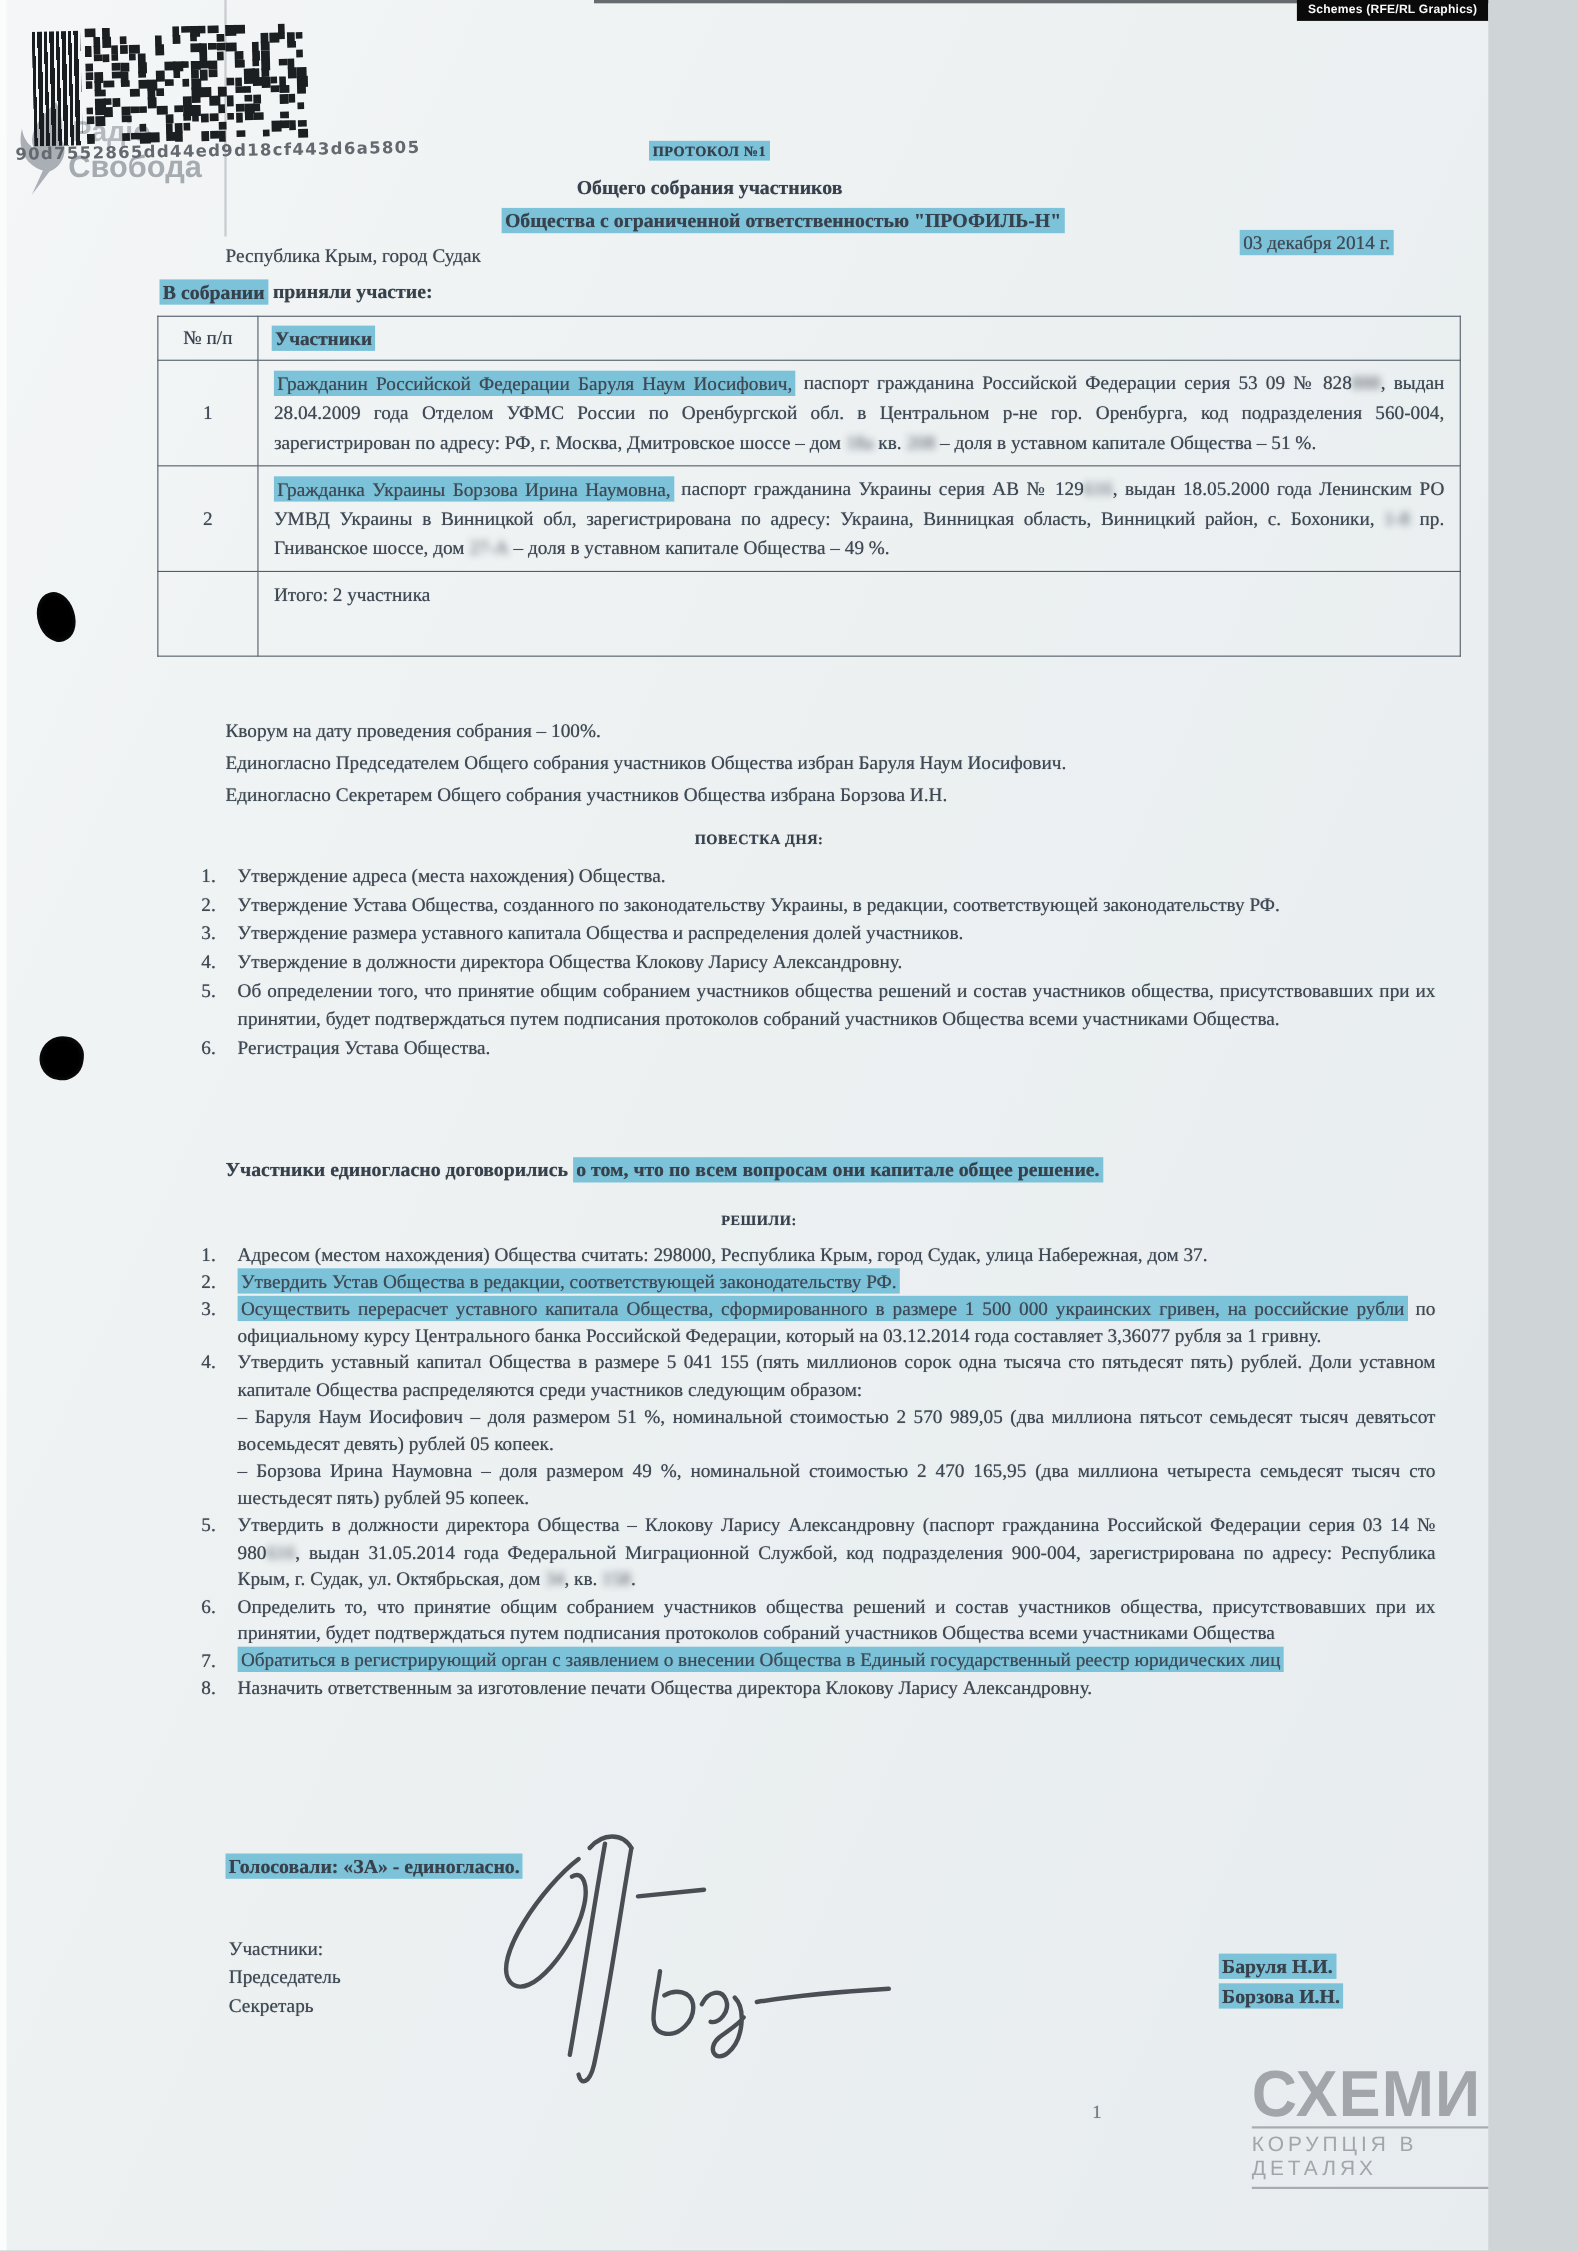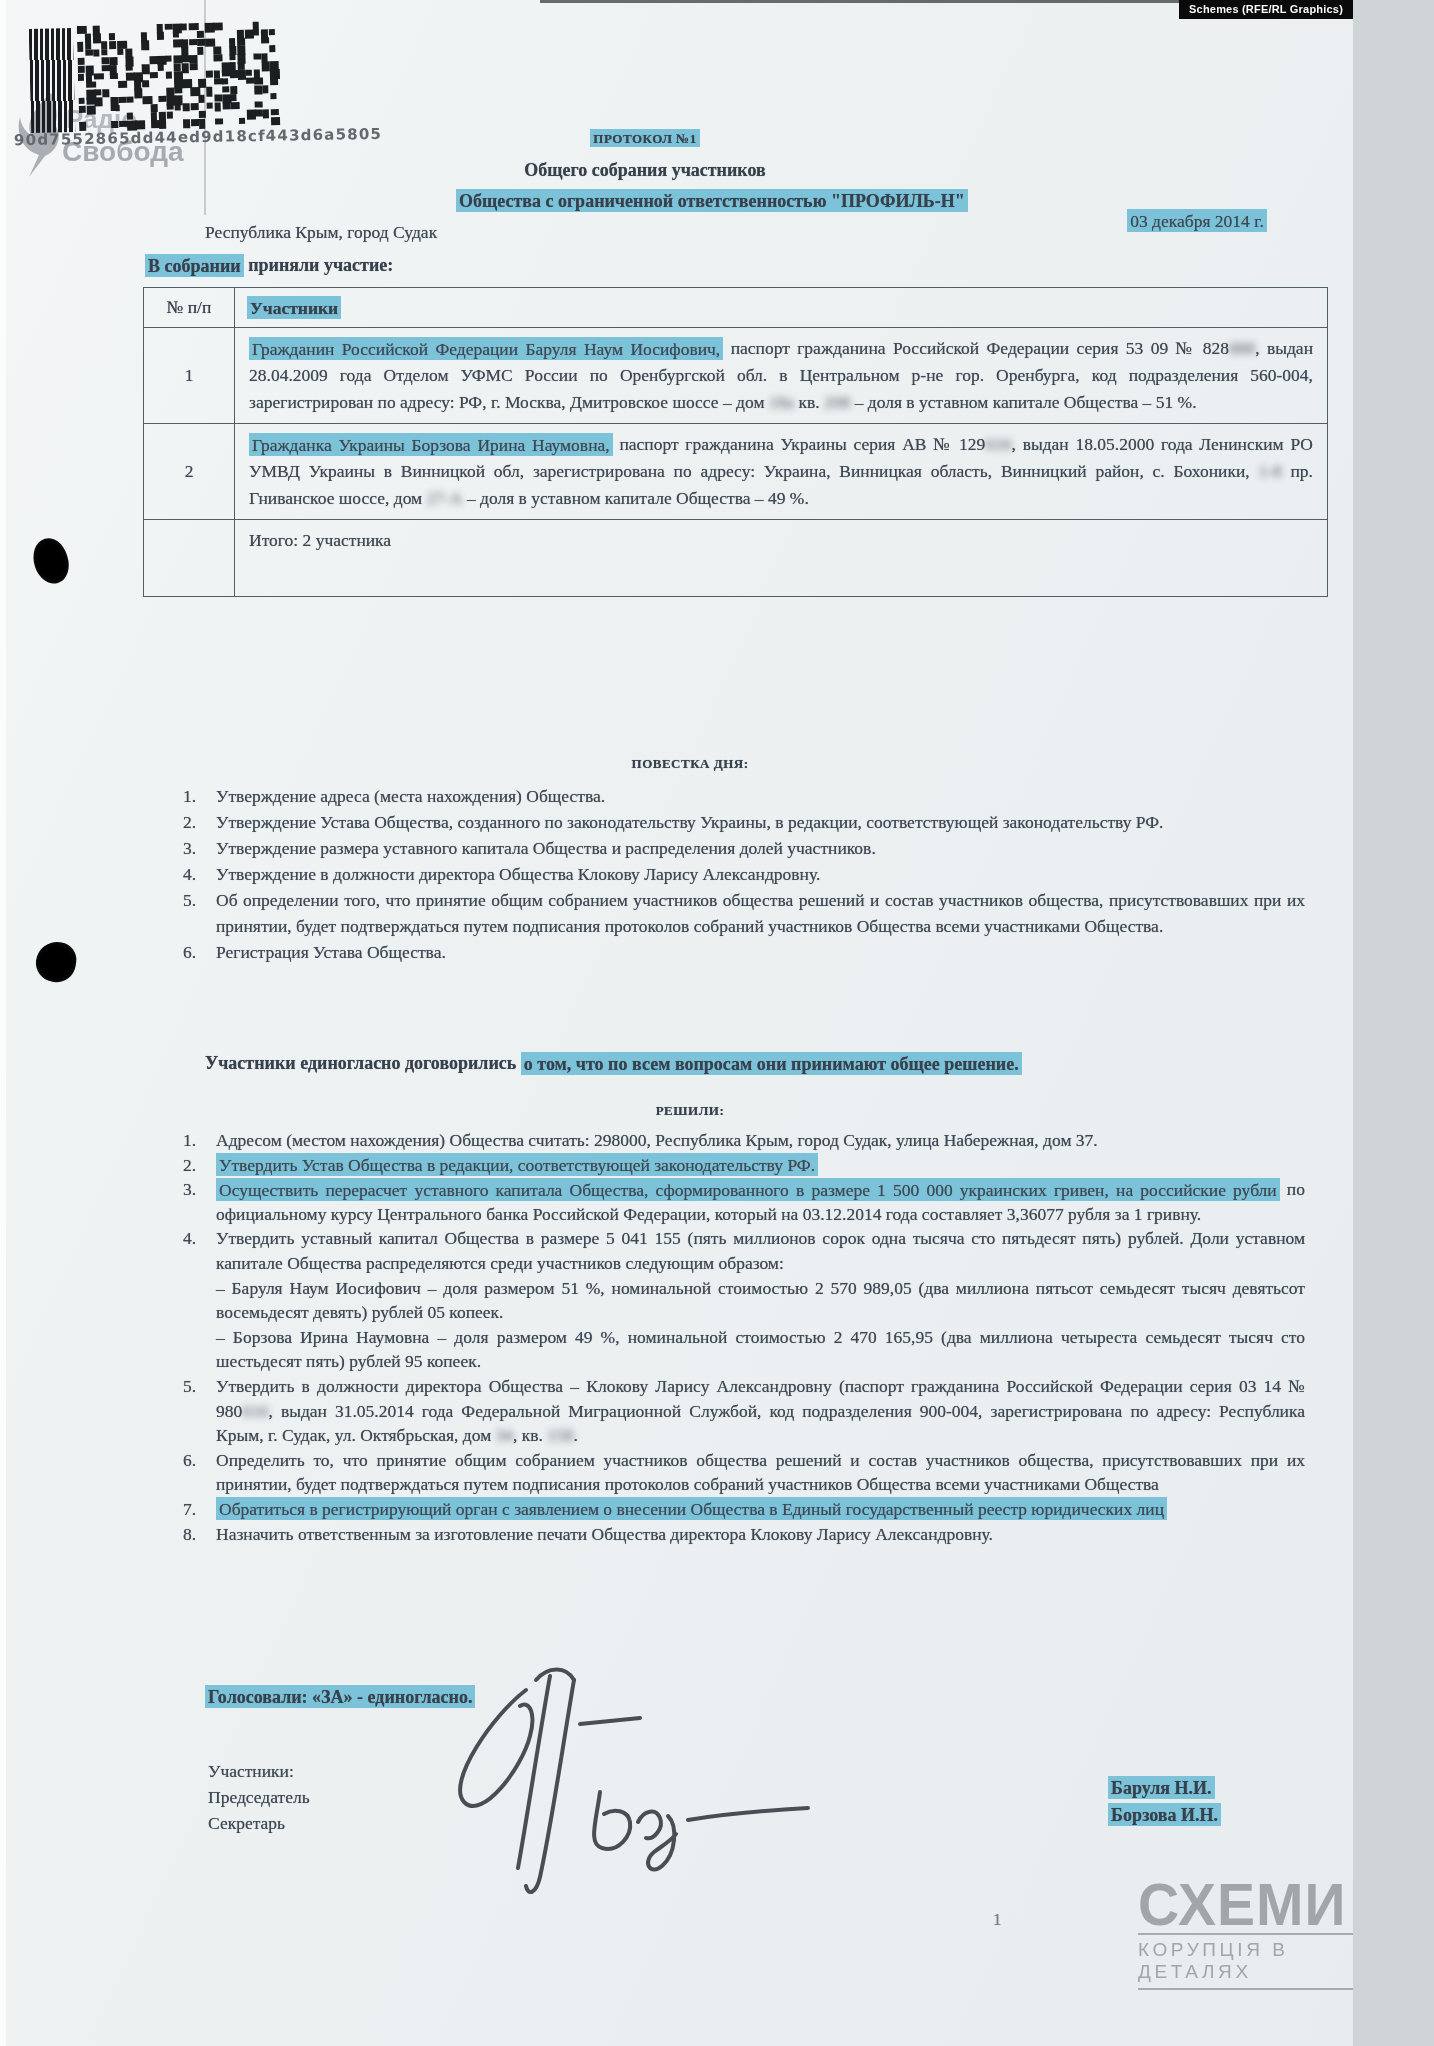--- a/index.html
+++ b/index.html
@@ -304,20 +304,25 @@
         <span class="hl">Гражданка Украины Борзова Ирина Наумовна,</span><span> паспорт гражданина Украины серия АВ № 129</span><span class="red">616</span><span>, выдан 18.05.2000 года Ленинским РО УМВД Украины в Винницкой обл, зарегистрирована по адресу: Украина, Винницкая область, Винницкий район, с. Бохоники, </span><span class="red">1-8</span><span> пр. Гниванское шоссе, дом </span><span class="red">27-А</span><span> – доля в уставном капитале Общества – 49 %.</span>
       </td>
     </tr>
     <tr class="trow-total">
       <td class="cnum"></td>
       <td class="ctext">Итого: 2 участника</td>
     </tr>
   </tbody>
     </table>
 
+  <div class="abs preamble">
+    <div>Кворум на дату проведения собрания – 100%.</div>
+    <div>Единогласно Председателем Общего собрания участников Общества избран Баруля Наум Иосифович.</div>
+    <div>Единогласно Секретарем Общего собрания участников Общества избрана Борзова И.Н.</div>
+  </div>
 
   <div class="abs agenda-h ctr">
     <span class="b heading">ПОВЕСТКА ДНЯ:</span></div>
   <div class="abs list agenda-list">
     <div class="item">
         <span class="num">1.</span>
         <span class="txt">Утверждение адреса (места нахождения) Общества.</span>
       </div>
     <div class="item">
         <span class="num">2.</span>
@@ -335,21 +340,21 @@
         <span class="num">5.</span>
         <span class="txt">Об определении того, что принятие общим собранием участников общества решений и состав участников общества, присутствовавших при их принятии, будет подтверждаться путем подписания протоколов собраний участников Общества всеми участниками Общества.</span>
       </div>
     <div class="item">
         <span class="num">6.</span>
         <span class="txt">Регистрация Устава Общества.</span>
       </div>
   </div>
 
   <div class="abs agreement">
-    <span class="b" style="font-size:18px">Участники единогласно договорились </span><span class="hl b" style="font-size:18px">о том, что по всем вопросам они принимают общее решение.</span></div>
+    <span class="b" style="font-size:18px">Участники единогласно договорились </span><span class="hl b" style="font-size:18px">о том, что по всем вопросам они капитале общее решение.</span></div>
 
   <div class="abs res-h ctr">
     <span class="b heading">РЕШИЛИ:</span></div>
   <div class="abs list res-list">
     <div class="item">
         <span class="num">1.</span>
         <span class="txt">Адресом (местом нахождения) Общества считать: 298000, Республика Крым, город Судак, улица Набережная, дом 37.</span>
       </div>
     <div class="item">
         <span class="num">2.</span>

